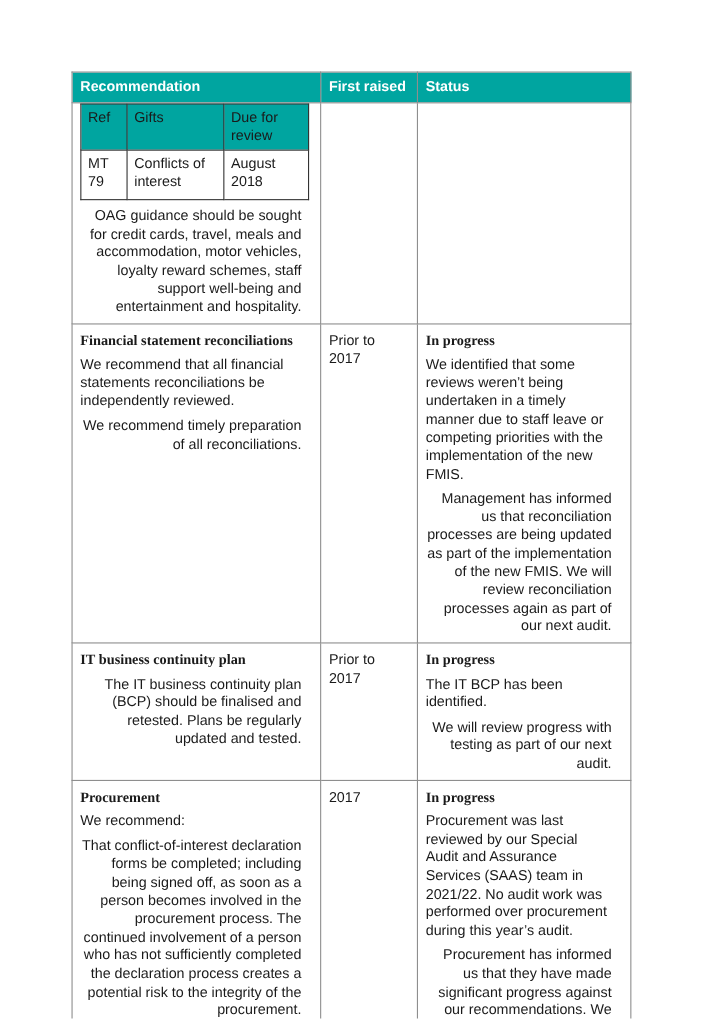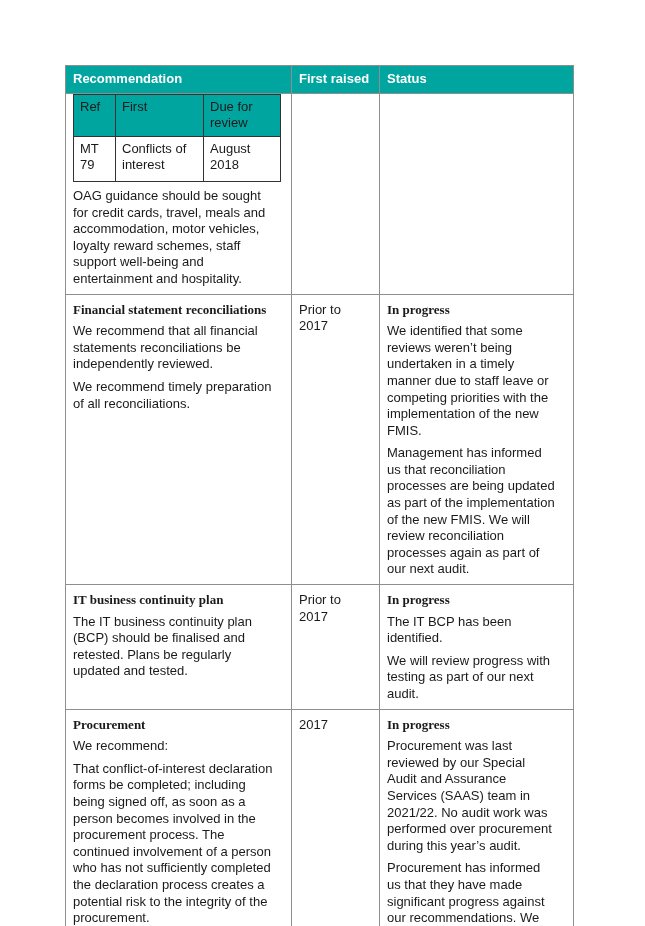--- a/index.html
+++ b/index.html
@@ -32,21 +32,21 @@
     background: #00a5a0; color: #1a1a1a; font-weight: normal; text-align: left;
     vertical-align: top; padding: 4px 6px 4px 6px; border: 1px solid #333;
   }
   .sub-table td {
     vertical-align: top; padding: 4px 6px 7px 6px; border: 1px solid #333;
   }
   .sub-table .c1 { width: 42px; }
   .sub-table .c2 { width: 88px; }
   .sub-table .c3 { width: 77px; }
   p { margin: 0 0 6px 0; }
-  p:last-child { margin-bottom: 0; }
+  p:last-child { margin-bottom: 0; text-align: right; }
   .title { font-weight: bold; margin-bottom: 5px; font-family: Liberation Serif, serif; }
   .first-cell { padding-top: 0 !important; }
   .page-number {
     position: absolute; left: 569px; top: 947px; font-size: 10px; color: #222;
   }
 </style>
 </head>
 <body>
 
 <table class="page-table">
@@ -67,21 +67,21 @@
       <td class="first-cell">
         <table class="sub-table">
           <colgroup>
               <col class="c1">
               <col class="c2">
               <col class="c3">
             </colgroup>
           <tbody>
               <tr>
             <th>Ref</th>
-            <th>First</th>
+            <th>Gifts</th>
             <th>Due for review</th>
           </tr>
           <tr>
             <td>MT 79</td>
             <td>Conflicts of interest</td>
             <td>August 2018</td>
           </tr>
         </tbody>
           </table>
         <p>OAG guidance should be sought for credit cards, travel, meals and accommodation, motor vehicles, loyalty reward schemes, staff support well-being and entertainment and hospitality.</p>

